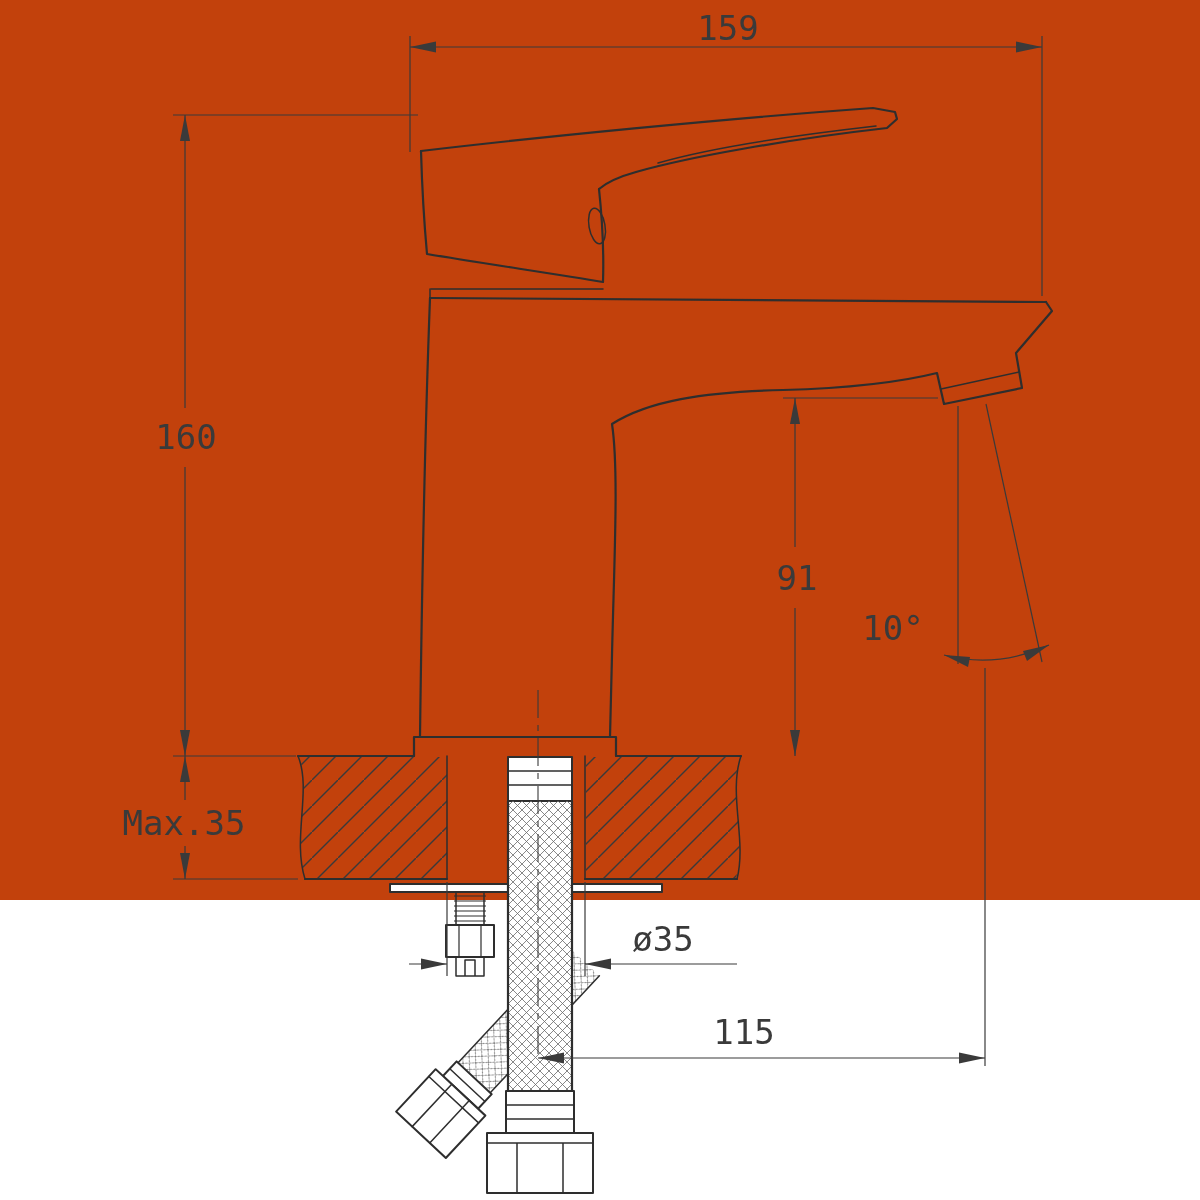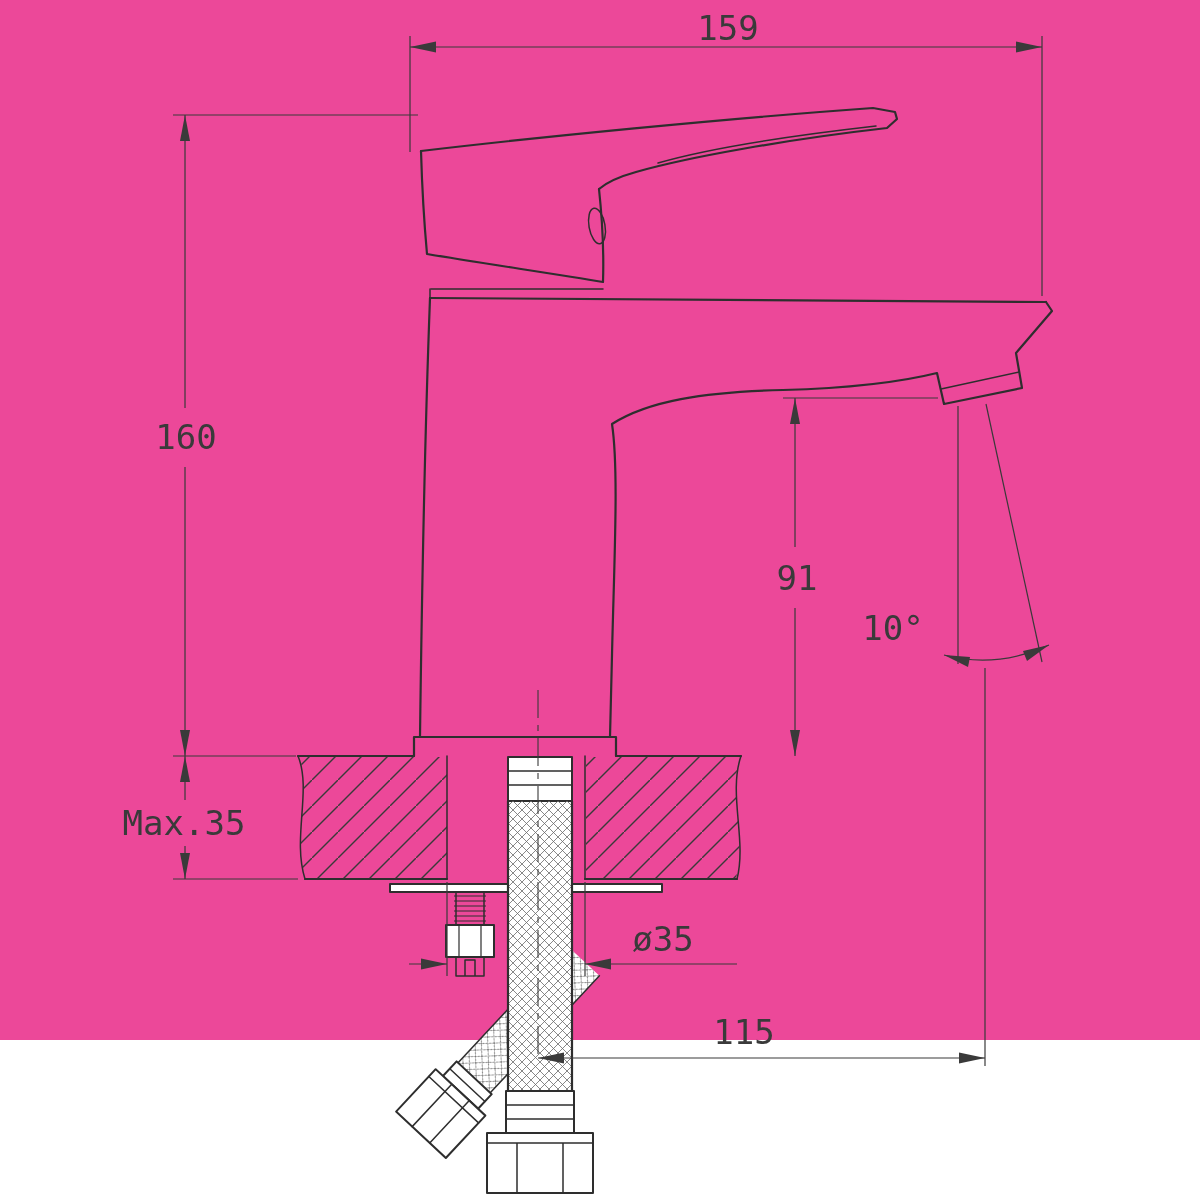--- a/index.html
+++ b/index.html
@@ -5,23 +5,23 @@
   html, body {
     margin: 0;
     padding: 0;
     width: 1200px;
     height: 1200px;
     background: #ffffff;
     font-family: "DejaVu Sans Mono", monospace;
   }
   .canvas-wrap {
     width: 1200px;
-    height: 1040px;
+    height: 900px;
     position: relative;
-    background: #ec4899;
+    background: #c2410c;
   }
   svg { display: block; }
   .obj   { stroke: #2e2e2e; stroke-width: 2.2; fill: none; stroke-linecap: round; stroke-linejoin: round; }
   .obj-thin { stroke: #2e2e2e; stroke-width: 1.5; fill: none; stroke-linecap: round; }
   .obj-fill { stroke: #2e2e2e; stroke-width: 2; fill: #ffffff; stroke-linejoin: round; }
   .dim   { stroke: #3a3a3a; stroke-width: 1.2; fill: none; }
   .arrow { fill: #3a3a3a; stroke: none; }
   .cline { stroke: #3a3a3a; stroke-width: 1.1; fill: none; stroke-dasharray: 28 7 6 7; }
   text.dimtxt {
     font-family: "DejaVu Sans Mono", monospace;

